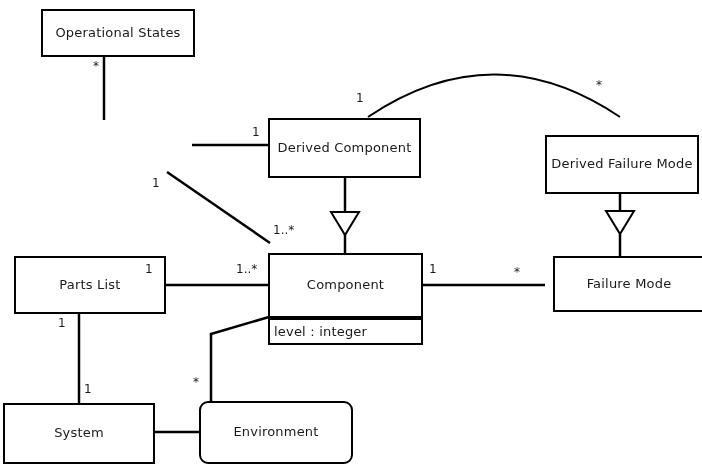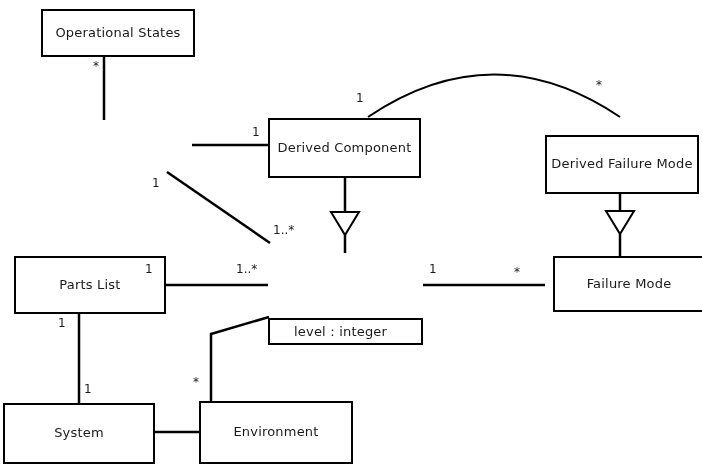--- a/index.html
+++ b/index.html
@@ -41,21 +41,21 @@
     background: #ffffff;
     display: flex;
     align-items: center;
     justify-content: flex-start;
     z-index: 3;
   }
   .uml-attr-compartment .attr-text {
     font-size: 13px;
     color: #1a1a1a;
     letter-spacing: 0.2px;
-    padding-left: 24px;
+    padding-left: 4px;
     white-space: nowrap;
   }
   .mult-label {
     position: absolute;
     font-size: 12px;
     color: #1a1a1a;
     white-space: nowrap;
     z-index: 4;
     line-height: 1;
   }
@@ -113,34 +113,37 @@
   </div>
 
   <div class="uml-class" style="left:545px; top:123px; width:154px; height:59px;margin-top:12px;">
     <span class="class-name">Derived Failure Mode</span>
   </div>
 
   <div class="uml-class" style="left:14px; top:256px; width:152px; height:58px;">
     <span class="class-name">Parts List</span>
   </div>
 
+  <div class="uml-class" style="left:268px; top:253px; width:155px; height:65px;">
+    <span class="class-name">Component</span>
+  </div>
 
   <div class="uml-attr-compartment" style="left:268px; top:318px; width:155px; height:27px;">
     <span class="attr-text">level : integer</span>
   </div>
 
   <div class="uml-class" style="left:545px; top:256px; width:152px; height:56px;margin-left:8px;">
     <span class="class-name">Failure Mode</span>
   </div>
 
   <div class="uml-class" style="left:3px; top:403px; width:152px; height:61px;">
     <span class="class-name">System</span>
   </div>
 
-  <div class="uml-class" style="left:199px; top:401px; width:154px; height:63px;">
+  <div class="uml-class" style="left:199px; top:401px; width:154px; height:63px;border-radius:9px;">
     <span class="class-name">Environment</span>
   </div>
 
   <span class="mult-label" style="left:93px; top:60px;">*</span>
 
   <span class="mult-label" style="left:252px; top:126px;">1</span>
 
   <span class="mult-label" style="left:356px; top:92px;">1</span>
 
   <span class="mult-label" style="left:596px; top:79px;">*</span>

